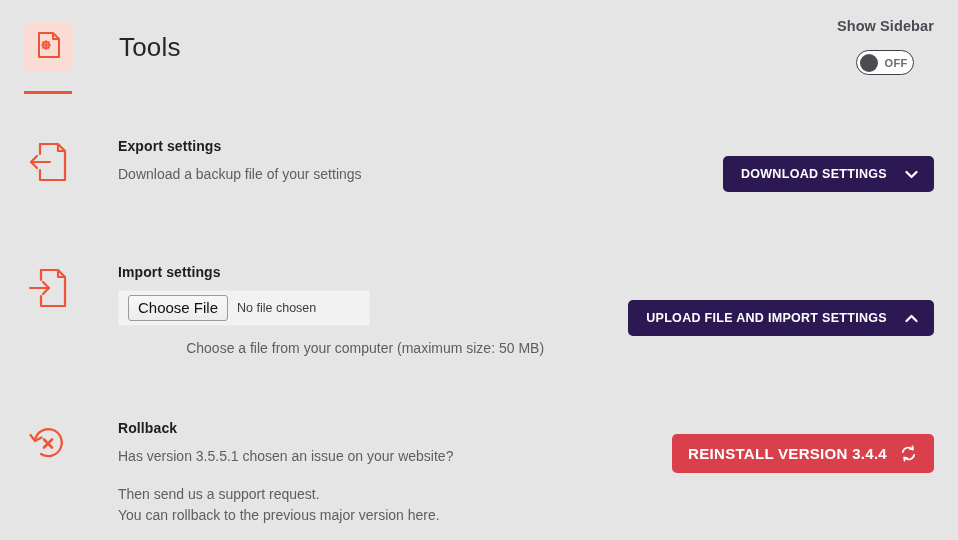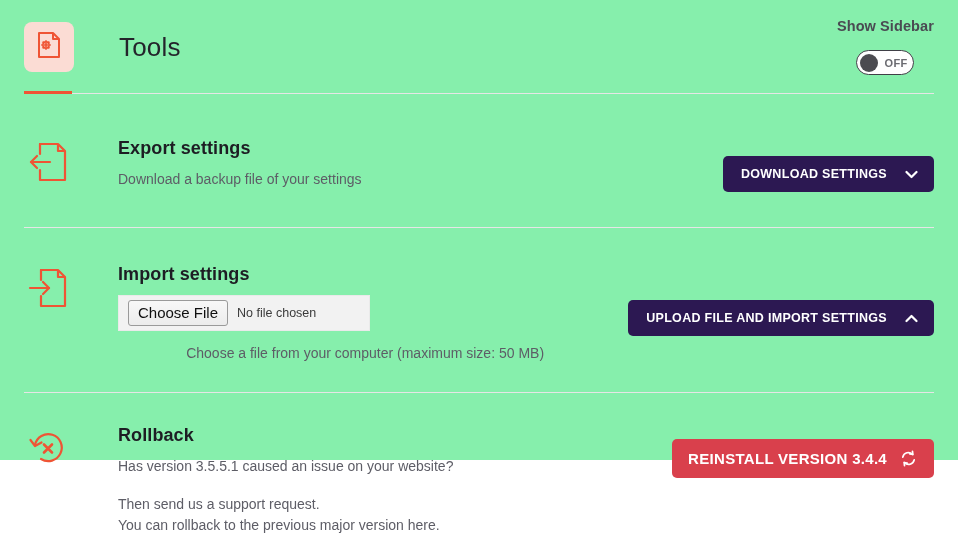--- a/index.html
+++ b/index.html
@@ -3,21 +3,21 @@
 <meta charset="utf-8">
 <style>
   * { box-sizing: border-box; }
   html, body {
     margin: 0; padding: 0;
     width: 958px; height: 540px;
     background: #ffffff;
     font-family: "Liberation Sans", sans-serif;
     overflow: hidden;
   }
-  .page { position: relative; width: 958px; height: 460px; background: #86efac; }
+  .page { position: relative; width: 958px; height: 540px; background: #e5e5e5; }
 
   
   .header {
     position: relative;
     height: 94px;
     padding: 0 24px;
     display: flex;
     align-items: flex-start;
   }
   .header-inner {
@@ -102,21 +102,21 @@
     flex: 0 0 48px;
     display: flex;
     justify-content: center;
     padding-top: 2px;
   }
   .sec-body {
     flex: 1 1 auto;
     padding-left: 46px;
   }
   .sec-title {
-    font-size: 18px;
+    font-size: 14px;
     font-weight: bold;
     color: #1d1d23;
     margin: 0 0 10px 0;
     letter-spacing: 0.1px;
   }
   .sec-desc {
     font-size: 14px;
     color: #5d5d66;
     margin: 0;
     line-height: 1.45;
@@ -300,21 +300,21 @@
       <span>
         <svg width="42" height="42" viewBox="0 0 42 42" fill="none">
           <path d="M8 18 A13.5 13.5 0 1 1 14 32" stroke="#ef5434" stroke-width="2.2" stroke-linecap="round" fill="none"></path>
           <path d="M3.5 13 L8 19 L14.5 15.5" stroke="#ef5434" stroke-width="2.2" stroke-linecap="round" stroke-linejoin="round" fill="none"></path>
           <path d="M17 17.5 L25 25.5 M25 17.5 L17 25.5" stroke="#ef5434" stroke-width="2.6" stroke-linecap="round"></path>
         </svg>
       </span>
     </div>
     <div class="sec-body">
       <p class="sec-title">Rollback</p>
-      <p class="sec-desc">Has version 3.5.5.1 caused an issue on your website?</p>
+      <p class="sec-desc">Has version 3.5.5.1 chosen an issue on your website?</p>
       <div class="gap-line"></div>
       <p class="sec-desc">Then send us a support request.</p>
       <p class="sec-desc">You can rollback to the previous major version here.</p>
     </div>
     <div class="sec-action" style="padding-top:14px;">
       <button class="btn btn-red">
         <span>REINSTALL VERSION 3.4.4</span>
         <span class="caret">
           <svg width="19" height="19" viewBox="0 0 20 20" fill="none">
             <path d="M4 8.5 A6 6 0 0 1 14.2 5.6" stroke="#ffffff" stroke-width="1.8" stroke-linecap="round" fill="none"></path>

